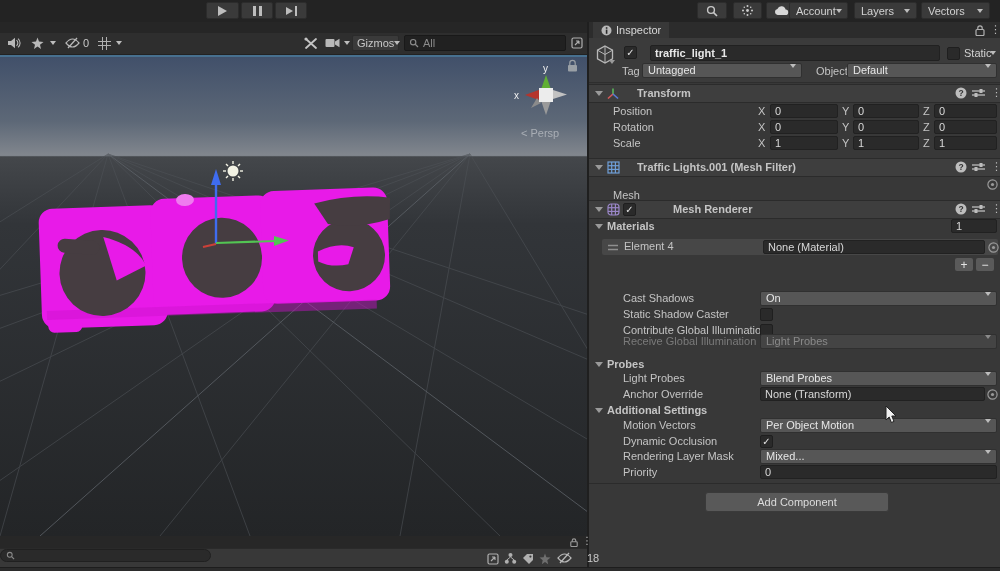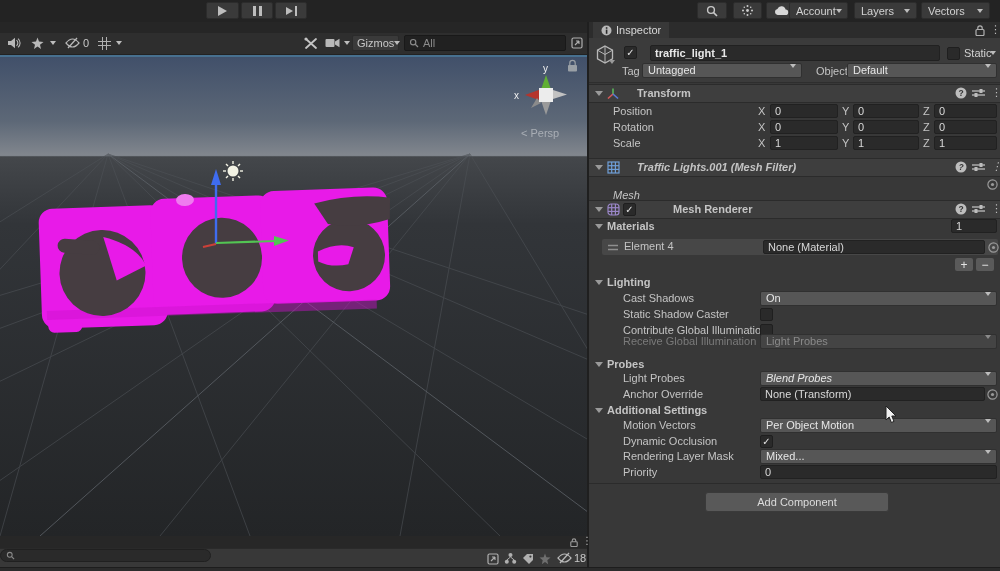--- a/index.html
+++ b/index.html
@@ -375,21 +375,21 @@
     <div class="abs" style="top:114px;left:0;width:411px;height:16px;">
       <span class="lbl" style="left:24px;top:1px;">Scale</span>
       <span class="lbl" style="left:169px;top:1px;">X</span>
       <div class="field" style="left:181px;top:0;width:68px;">1</div>
       <span class="lbl" style="left:253px;top:1px;">Y</span>
       <div class="field" style="left:264px;top:0;width:66px;">1</div>
       <span class="lbl" style="left:334px;top:1px;">Z</span>
       <div class="field" style="left:345px;top:0;width:63px;">1</div>
     </div>
 
-    <div class="hdr" style="top:136px;font-style:italic;">
+    <div class="hdr" style="top:136px;">
       <span class="fold" style="left:6px;top:6px;"></span>
       <svg class="hicon" style="left:18px;top:2px;" width="13" height="13" viewBox="0 0 13 13">
           <g stroke="#6f9fd8" stroke-width="1.2">
             <rect x="1" y="1" width="11" height="11" fill="none"></rect>
             <line x1="1" y1="4.7" x2="12" y2="4.7"></line>
             <line x1="1" y1="8.4" x2="12" y2="8.4"></line>
             <line x1="4.7" y1="1" x2="4.7" y2="12"></line>
             <line x1="8.4" y1="1" x2="8.4" y2="12"></line>
           </g>
         </svg>
@@ -402,21 +402,21 @@
           <g stroke="#bdbdbd" stroke-width="1.3">
             <line x1="0" y1="4" x2="13" y2="4"></line>
             <line x1="0" y1="8" x2="13" y2="8"></line>
           </g>
           <rect x="7.5" y="2" width="3" height="4" fill="#bdbdbd"></rect>
           <rect x="2.5" y="6" width="3" height="4" fill="#bdbdbd"></rect>
         </svg>
       <span class="abs kebab" style="left:402px;top:1px;">⋮</span>
     </div>
     <div class="abs" style="top:155px;left:0;width:411px;height:16px;">
-      <span class="lbl" style="left:24px;top:12px;font-style:italic;">Mesh</span>
+      <span class="lbl" style="left:24px;top:12px;">Mesh</span>
       <svg class="abs" style="left:398px;top:2px;" width="11" height="11" viewBox="0 0 11 11">
           <circle cx="5.5" cy="5.5" r="4.6" fill="none" stroke="#9a9a9a" stroke-width="1.2"></circle>
           <circle cx="5.5" cy="5.5" r="1.6" fill="#9a9a9a"></circle>
         </svg>
     </div>
 
     <div class="hdr" style="top:178px;">
       <span class="fold" style="left:6px;top:6px;"></span>
       <svg class="hicon" style="left:18px;top:2px;" width="13" height="13" viewBox="0 0 13 13">
           <g stroke="#9a86c8" stroke-width="1.2">
@@ -457,24 +457,20 @@
       <span class="lbl" style="left:22px;top:1px;">Element 4</span>
       <div class="field" style="left:161px;top:1px;width:222px;">None (Material)</div>
       <svg class="abs" style="left:386px;top:3px;" width="11" height="11" viewBox="0 0 11 11">
           <circle cx="5.5" cy="5.5" r="4.6" fill="none" stroke="#9a9a9a" stroke-width="1.2"></circle>
           <circle cx="5.5" cy="5.5" r="1.6" fill="#9a9a9a"></circle>
         </svg>
     </div>
     <div class="smallbtn" style="left:366px;top:236px;width:18px;">+</div>
     <div class="smallbtn" style="left:387px;top:236px;width:18px;">−</div>
 
-    <div class="abs" style="top:253px;left:0;width:411px;height:15px;">
-      <span class="fold" style="left:6px;top:5px;"></span>
-      <span class="lbl bold" style="left:18px;top:1px;">Lighting</span>
-    </div>
     <div class="abs" style="top:285px;left:0;width:411px;height:16px;">
       <span class="lbl" style="left:34px;top:1px;">Static Shadow Caster</span>
       <div class="cb" style="left:171px;top:1px;"></div>
     </div>
     <div class="abs" style="top:269px;left:0;width:411px;height:16px;">
       <span class="lbl" style="left:34px;top:1px;">Cast Shadows</span>
       <div class="dd" style="left:171px;top:0;width:237px;">
           <span>On</span>
           <span class="caret"></span>
         </div>
@@ -490,21 +486,21 @@
           <span class="caret" style="border-top-color:#8a8a8a;"></span>
         </div>
     </div>
 
     <div class="abs" style="top:335px;left:0;width:411px;height:15px;">
       <span class="fold" style="left:6px;top:5px;"></span>
       <span class="lbl bold" style="left:18px;top:1px;">Probes</span>
     </div>
     <div class="abs" style="top:349px;left:0;width:411px;height:16px;">
       <span class="lbl" style="left:34px;top:1px;">Light Probes</span>
-      <div class="dd" style="left:171px;top:0;width:237px;font-style:italic;">
+      <div class="dd" style="left:171px;top:0;width:237px;">
           <span>Blend Probes</span>
           <span class="caret"></span>
         </div>
     </div>
     <div class="abs" style="top:365px;left:0;width:404px;height:16px;">
       <span class="lbl" style="left:34px;top:1px;">Anchor Override</span>
       <div class="field" style="left:171px;top:0;width:225px;">None (Transform)</div>
       <svg class="abs" style="left:398px;top:2px;" width="11" height="11" viewBox="0 0 11 11">
           <circle cx="5.5" cy="5.5" r="4.6" fill="none" stroke="#9a9a9a" stroke-width="1.2"></circle>
           <circle cx="5.5" cy="5.5" r="1.6" fill="#9a9a9a"></circle>
@@ -574,21 +570,21 @@
           <line x1="6.5" y1="5" x2="10.2" y2="8"></line>
         </g>
       </svg>
     <svg class="abs" style="left:522px;top:4px;" width="12" height="12" viewBox="0 0 12 12">
         <path d="M1 5 5 1 h6 v6 L7 11 1 5z" fill="#b0b0b0"></path>
         <circle cx="8.4" cy="3.6" r="1.1" fill="#383838"></circle>
       </svg>
     <svg class="abs" style="left:539px;top:4px;" width="12" height="12" viewBox="0 0 12 12">
         <path d="M6 0.5 7.4 4.2 11.5 4.6 8.3 7.2 9.2 11.2 6 9 2.8 11.2 3.7 7.2 0.5 4.6 4.6 4.2z" fill="#6e6e6e"></path>
       </svg>
-    <div class="abs flex" style="left:557px;top:3px;gap:2px;">
+    <div class="abs flex" style="left:557px;top:3px;gap:15px;">
       <svg width="15" height="12" viewBox="0 0 15 12">
           <path d="M1 6q6.5-8 13 0q-6.5 8-13 0z" fill="none" stroke="#b8b8b8" stroke-width="1.2"></path>
           <line x1="3" y1="11" x2="12" y2="1" stroke="#b8b8b8" stroke-width="1.3"></line>
         </svg>
       <span>18</span>
     </div>
   </div>
 
   <div class="abs" id="bstrip"></div>
 </div>

